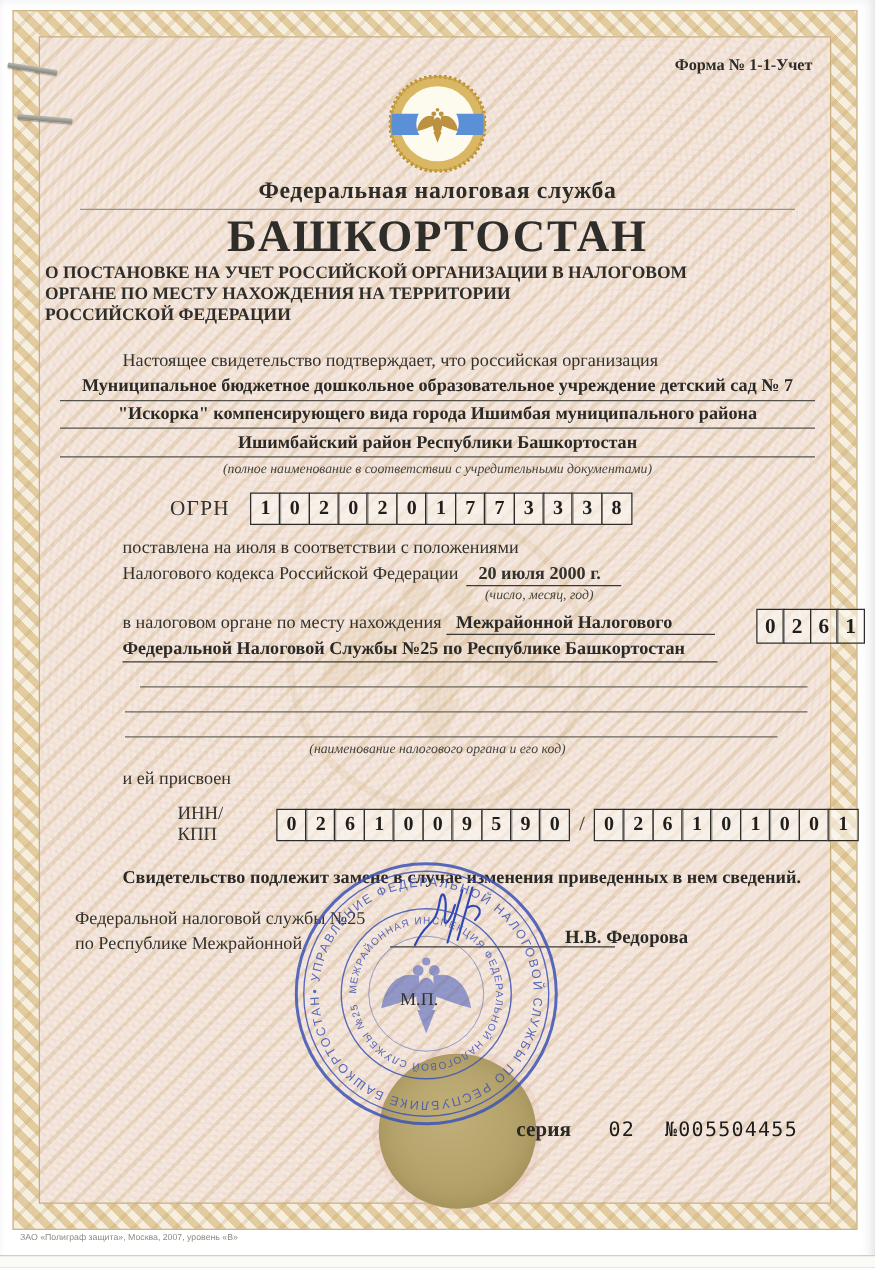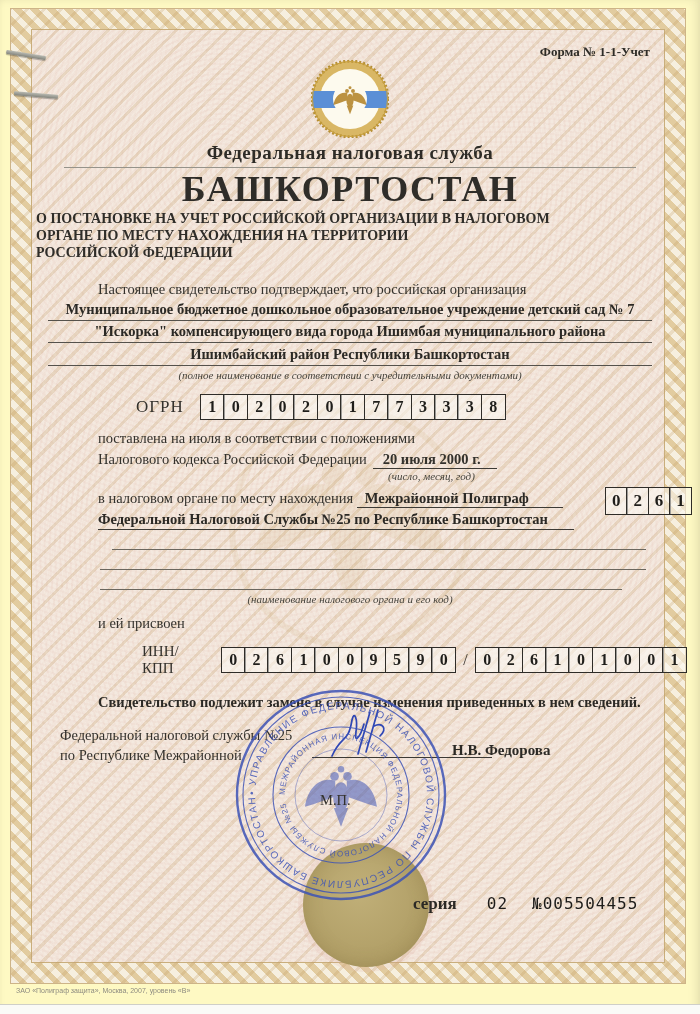--- a/index.html
+++ b/index.html
@@ -1,16 +1,16 @@
 <!DOCTYPE html>
 <html><head>
 <meta charset="utf-8">
 <style>
   html,body{margin:0;padding:0;background:#e9e6de;}
-  .page{position:relative;width:700px;height:1014px;background:#fef9c3;
+  .page{position:relative;width:700px;height:1014px;background:#ffffff;
         font-family:"Liberation Serif",serif;color:#33312c;overflow:hidden;
         box-shadow:inset -5px 0 8px rgba(0,0,0,.07), inset 0 -4px 6px rgba(0,0,0,.05);}
   
   .frame{position:absolute;left:10px;top:8px;right:14px;bottom:30px;
          background:#ecdcb8 repeating-linear-gradient(45deg,rgba(255,255,255,.55) 0 6px,rgba(203,166,102,.30) 6px 12px);
          border:1px solid #cdb488;}
   .frame::after{content:"";position:absolute;inset:0;
          background:repeating-linear-gradient(-45deg,rgba(190,150,90,.22) 0 3px,transparent 3px 12px);}
   .inner-bg{position:absolute;left:20px;top:20px;right:20px;bottom:20px;border:1px solid #c9ae7c;
          background-color:#f4e9df;
@@ -159,21 +159,21 @@
     </div>
 
     <div class="line14">поставлена на июля в соответствии с положениями</div>
     <div class="date-line">
       <span>Налогового кодекса Российской Федерации</span><span class="date-val">20 июля 2000 г.</span>
     </div>
     <div class="date-caption">(число, месяц, год)</div>
 
     <div class="tax-row">
       <span>в налоговом органе по месту нахождения</span>
-      <span class="office1">Межрайонной Полиграф</span>
+      <span class="office1">Межрайонной Налогового</span>
       <span class="cells code-cells">
           <span class="cell">0</span>
           <span class="cell">2</span>
           <span class="cell">6</span>
           <span class="cell">1</span>
         </span>
     </div>
     <div class="office2">Федеральной Налоговой Службы №25 по Республике Башкортостан</div>
     <div class="blank b1"></div>
     <div class="blank b2"></div>

